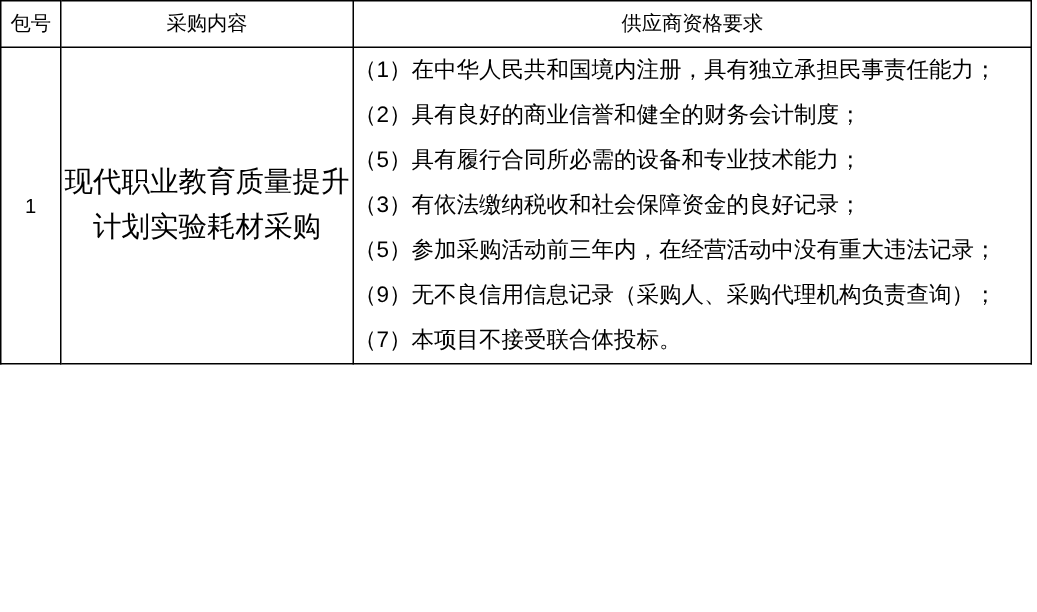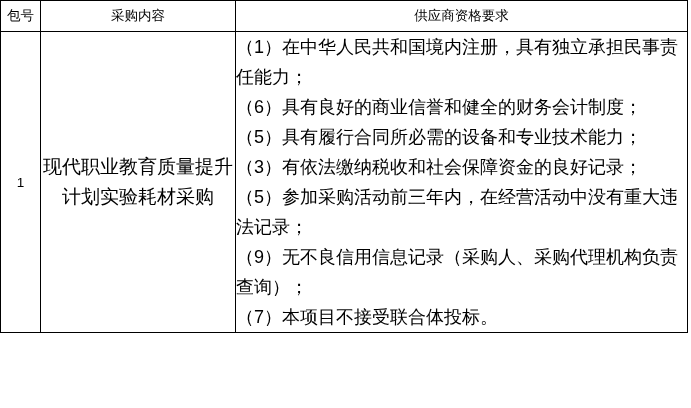--- a/index.html
+++ b/index.html
@@ -44,21 +44,21 @@
   }
   .cell-item {
     text-align: center;
     font-size: 19px;
     line-height: 30px;
     padding: 4px 10px;
     font-family: "Liberation Sans", "DejaVu Sans", sans-serif;
   }
   .cell-req {
     text-align: left;
-    font-size: 18px;
+    font-size: 15px;
     line-height: 30px;
     padding: 8px 10px 8px 12px;
     font-family: "Liberation Sans", "DejaVu Sans", sans-serif;
   }
   .req-line {
     margin: 0;
     padding: 0;
     text-indent: 0;
     white-space: normal;
     word-break: break-all;
@@ -79,21 +79,21 @@
       <th class="head-cell">采购内容</th>
       <th class="head-cell">供应商资格要求</th>
     </tr>
   </thead>
   <tbody>
     <tr>
       <td class="cell-no">1</td>
       <td class="cell-item">现代职业教育质量提升计划实验耗材采购</td>
       <td class="cell-req">
         <p class="req-line">（1）在中华人民共和国境内注册，具有独立承担民事责任能力；</p>
-        <p class="req-line">（6）具有良好的商业信誉和健全的财务会计制度；</p>
+        <p class="req-line">（2）具有良好的商业信誉和健全的财务会计制度；</p>
         <p class="req-line">（5）具有履行合同所必需的设备和专业技术能力；</p>
         <p class="req-line">（3）有依法缴纳税收和社会保障资金的良好记录；</p>
         <p class="req-line">（5）参加采购活动前三年内，在经营活动中没有重大违法记录；</p>
         <p class="req-line">（9）无不良信用信息记录（采购人、采购代理机构负责查询）；</p>
         <p class="req-line">（7）本项目不接受联合体投标。</p>
       </td>
     </tr>
   </tbody>
 </table>
 

